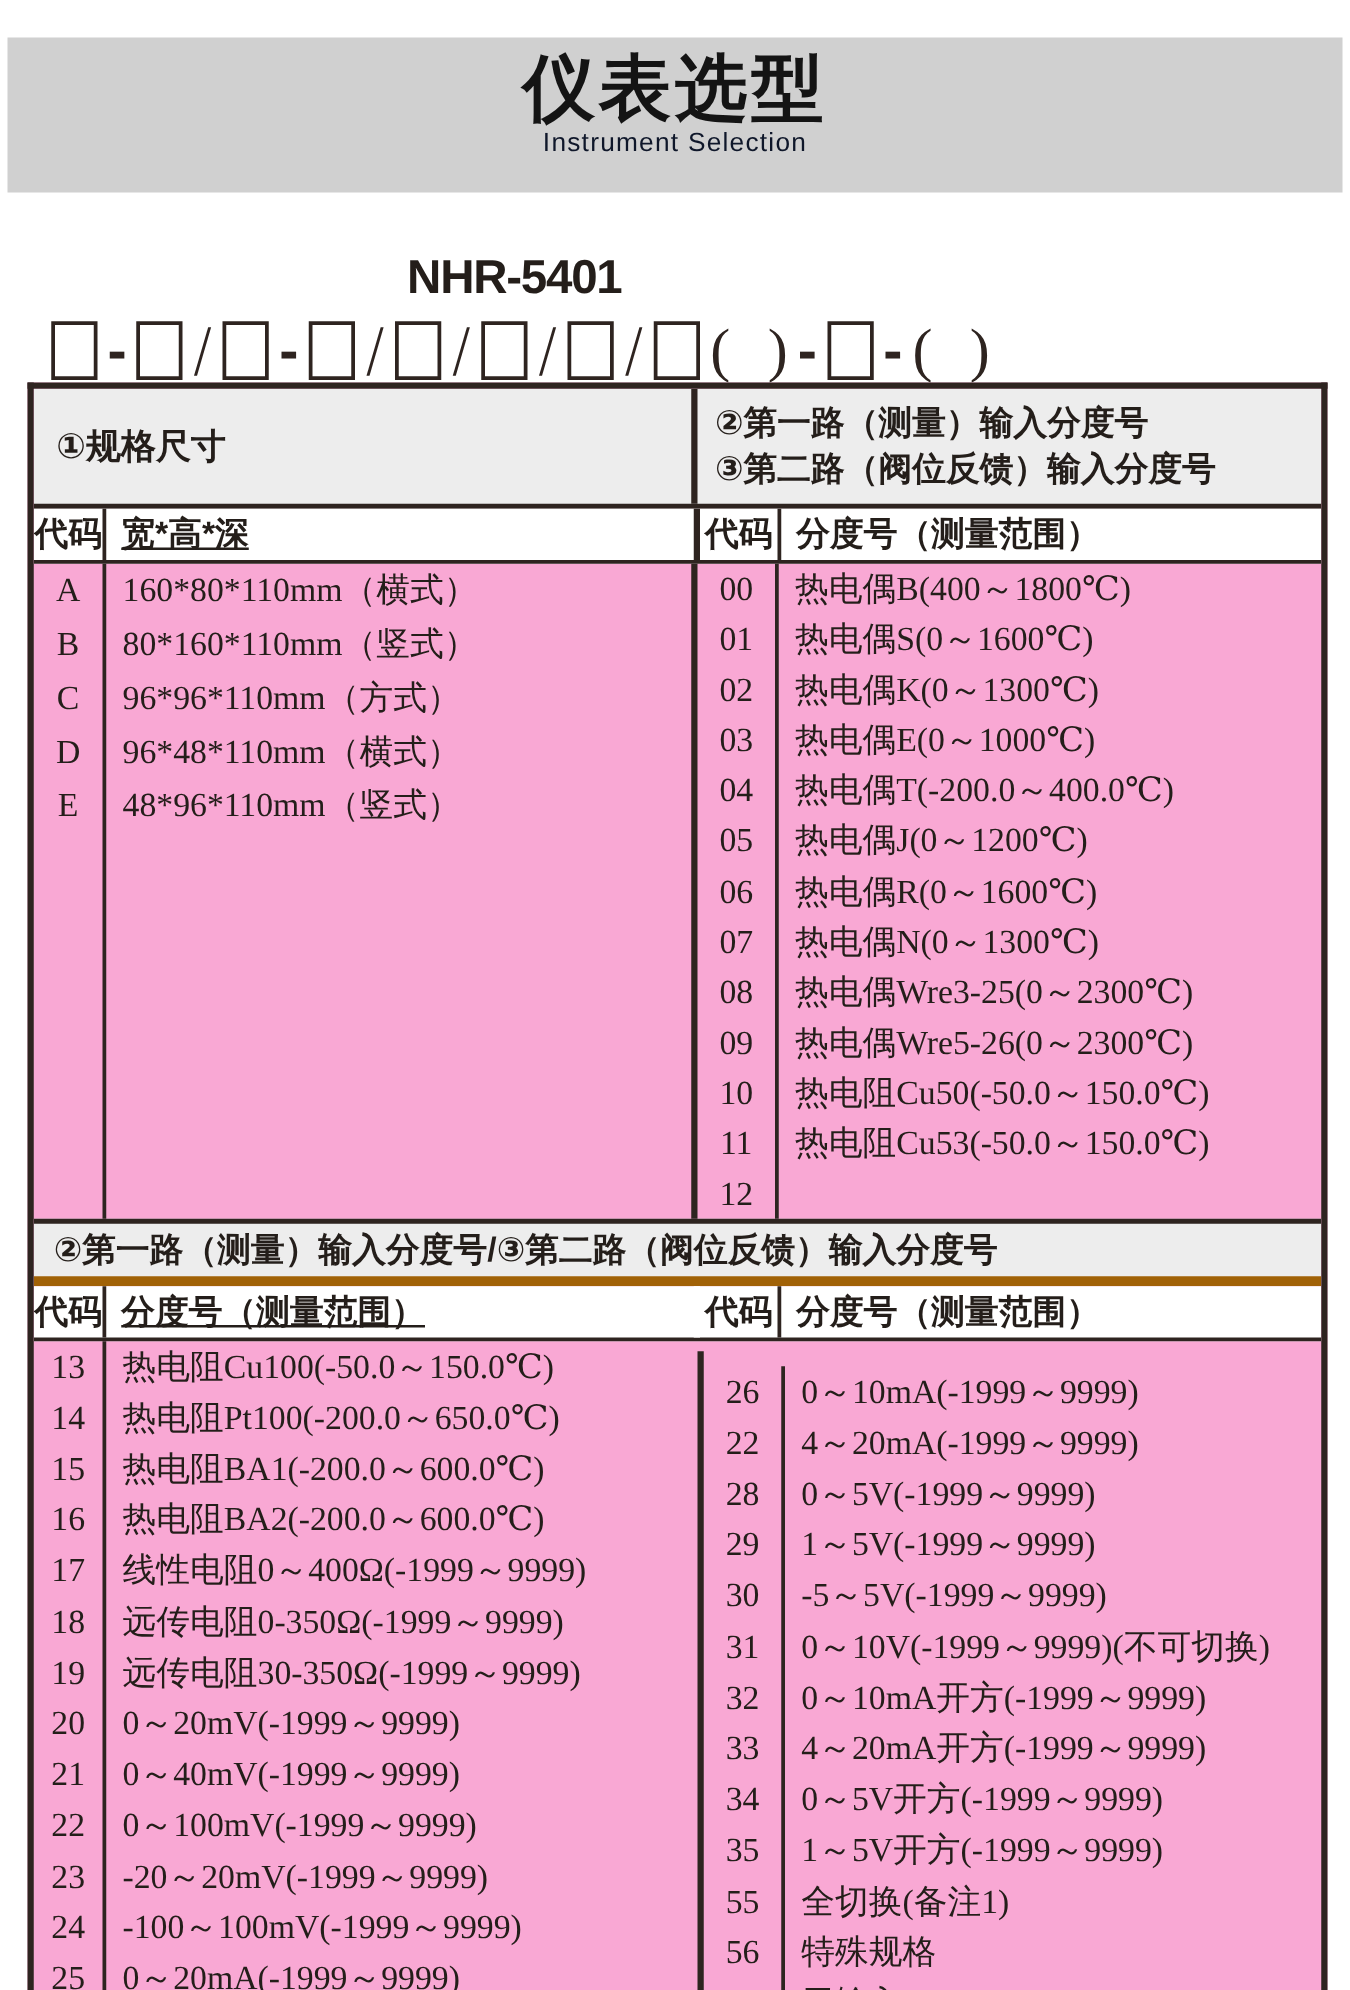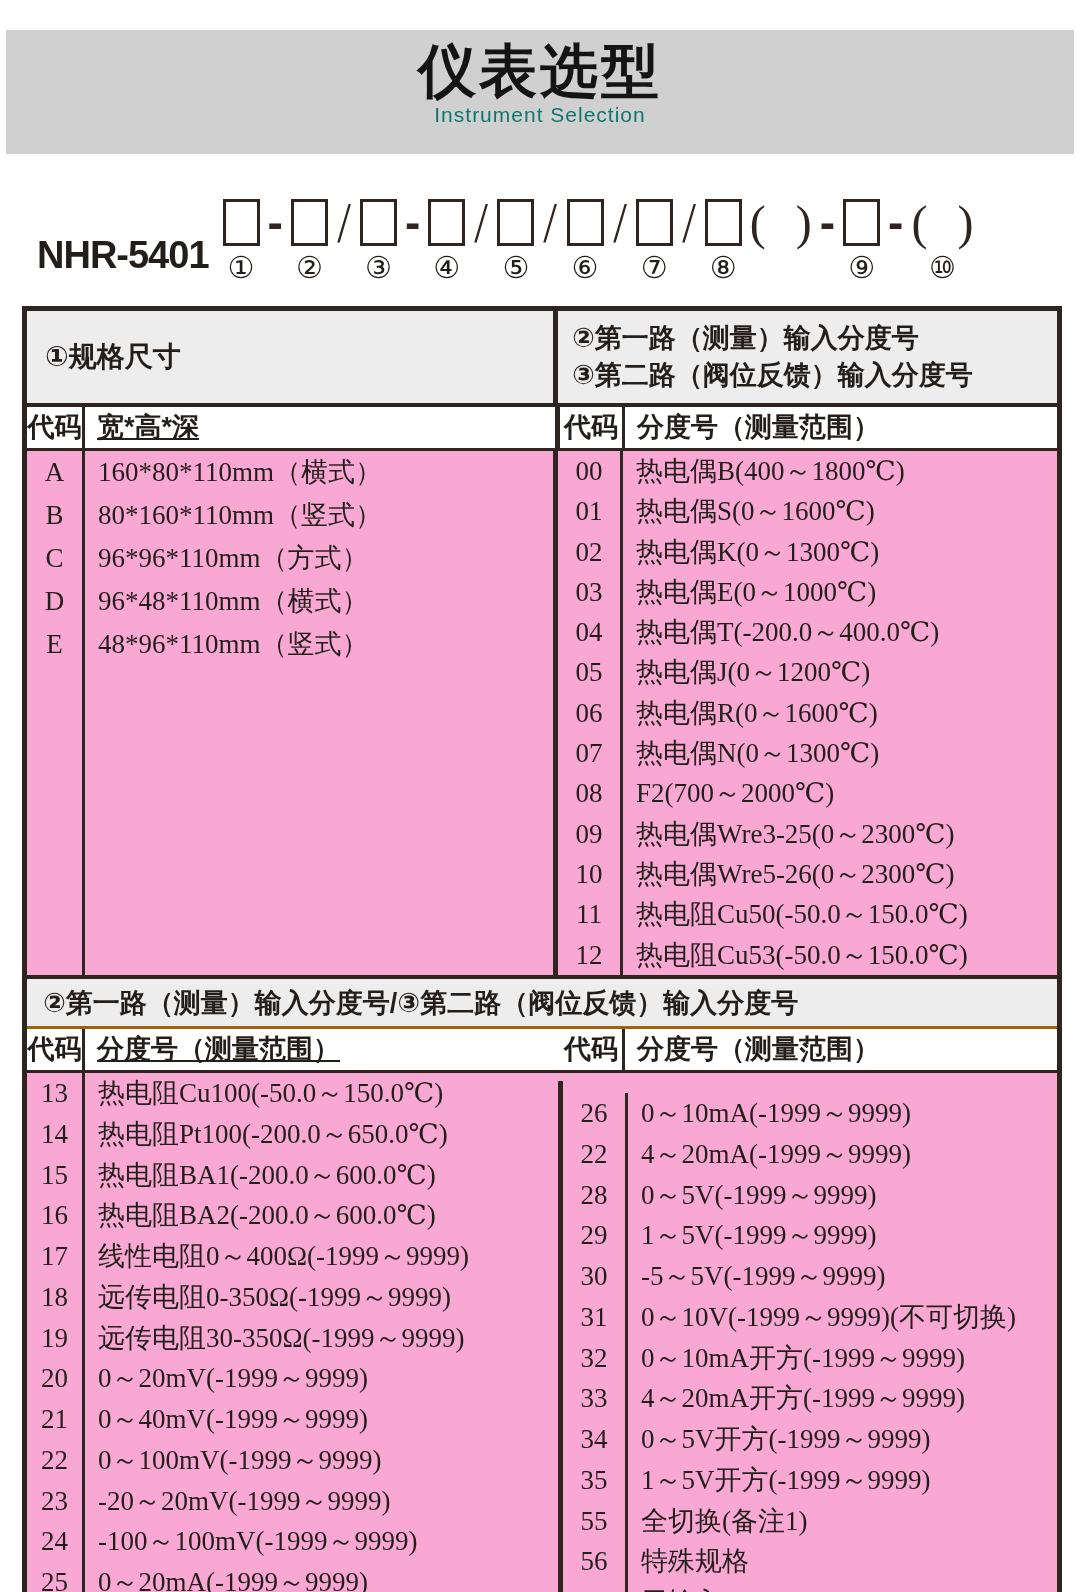--- a/index.html
+++ b/index.html
@@ -5,24 +5,24 @@
   * { box-sizing: border-box; margin: 0; padding: 0; }
   html,body { width:1080px; height:1592px; background:#fff; overflow:hidden;
     font-family:"Liberation Sans","DejaVu Sans",sans-serif; color:#241e1a; }
   .page { position:relative; width:996px; height:1592px; background:#fff; }
 
   
   .banner { position:absolute; left:6px; top:30px; width:1068px; height:124px;
     background:#d0d0d0; text-align:center; }
   .banner-title { font-size:58px; font-weight:900; letter-spacing:3px; color:#141414;
     padding-top:10px; line-height:62px; }
-  .banner-sub { font-size:21px; color:#0f766e; letter-spacing:1px; line-height:26px; }
+  .banner-sub { font-size:21px; color:#0f172a; letter-spacing:1px; line-height:26px; }
 
   
-  .model { position:absolute; left:37px; top:193px; display:flex; align-items:flex-end; }
+  .model { position:absolute; left:37px; top:193px; display:flex; align-items:center;flex-direction:column; }
   .model-prefix { font-size:38px; font-weight:bold; letter-spacing:-1px; line-height:58px;
     margin-right:10px; white-space:nowrap; }
   .seg { display:flex; flex-direction:column; align-items:center; margin:0 4px; }
   .seg-top { height:58px; display:flex; align-items:center; justify-content:center; }
   .box { width:37px; height:47px; border:3px solid #2e2420; background:#fff; }
   .sep-dash { font-size:46px; font-weight:900; line-height:40px; color:#2e2420;
     font-family:"Liberation Sans",sans-serif; }
   .sep-slash { font-size:58px; font-weight:500; color:#2e2420; transform:scaleX(.85);
     font-family:"Liberation Serif",serif; }
   .paren-group { display:flex; align-items:center; }
@@ -59,21 +59,21 @@
   .descs-col { flex:1; }
 
   .cell { font-family:"Liberation Serif","DejaVu Serif",serif; font-size:27px;
     white-space:nowrap; color:#241e1a; }
   .code-cell { text-align:center; }
   .desc-cell { padding-left:13px; }
   .t-data-left .cell { height:43px; line-height:43px; }
   .t-data-right .cell { height:calc(524px / 13); line-height:calc(524px / 13); }
 
   .band { height:54px; background:#ededed; border-top:4px solid #2e2420;
-    border-bottom:3px solid #a16207; display:flex; align-items:center; padding-left:16px;
+    border-bottom:8px solid #a16207; display:flex; align-items:center; padding-left:16px;
     font-weight:bold; font-size:27px; white-space:nowrap; }
 
   .b-data { display:flex; height:530px; }
   .b-left { width:531px; display:flex; }
   .b-bar { width:5px; }
   .b-bar-inner { width:5px; height:calc(100% - 8px); margin-top:8px; background:#2e2420; }
   .b-right { flex:1; display:flex;margin-top:20px; }
   .b-data .cell { height:calc(530px / 13); line-height:calc(530px / 13); }
 </style>
 </head>
@@ -273,21 +273,20 @@
           </div>
         <div class="descs-col">
             <div class="cell desc-cell">热电偶B(400～1800℃)</div>
             <div class="cell desc-cell">热电偶S(0～1600℃)</div>
             <div class="cell desc-cell">热电偶K(0～1300℃)</div>
             <div class="cell desc-cell">热电偶E(0～1000℃)</div>
             <div class="cell desc-cell">热电偶T(-200.0～400.0℃)</div>
             <div class="cell desc-cell">热电偶J(0～1200℃)</div>
             <div class="cell desc-cell">热电偶R(0～1600℃)</div>
             <div class="cell desc-cell">热电偶N(0～1300℃)</div>
-            <div class="cell desc-cell">F2(700～2000℃)</div>
             <div class="cell desc-cell">热电偶Wre3-25(0～2300℃)</div>
             <div class="cell desc-cell">热电偶Wre5-26(0～2300℃)</div>
             <div class="cell desc-cell">热电阻Cu50(-50.0～150.0℃)</div>
             <div class="cell desc-cell">热电阻Cu53(-50.0～150.0℃)</div>
           </div>
       </div>
     </div>
 
     <div class="band">②第一路（测量）输入分度号/③第二路（阀位反馈）输入分度号</div>
 

